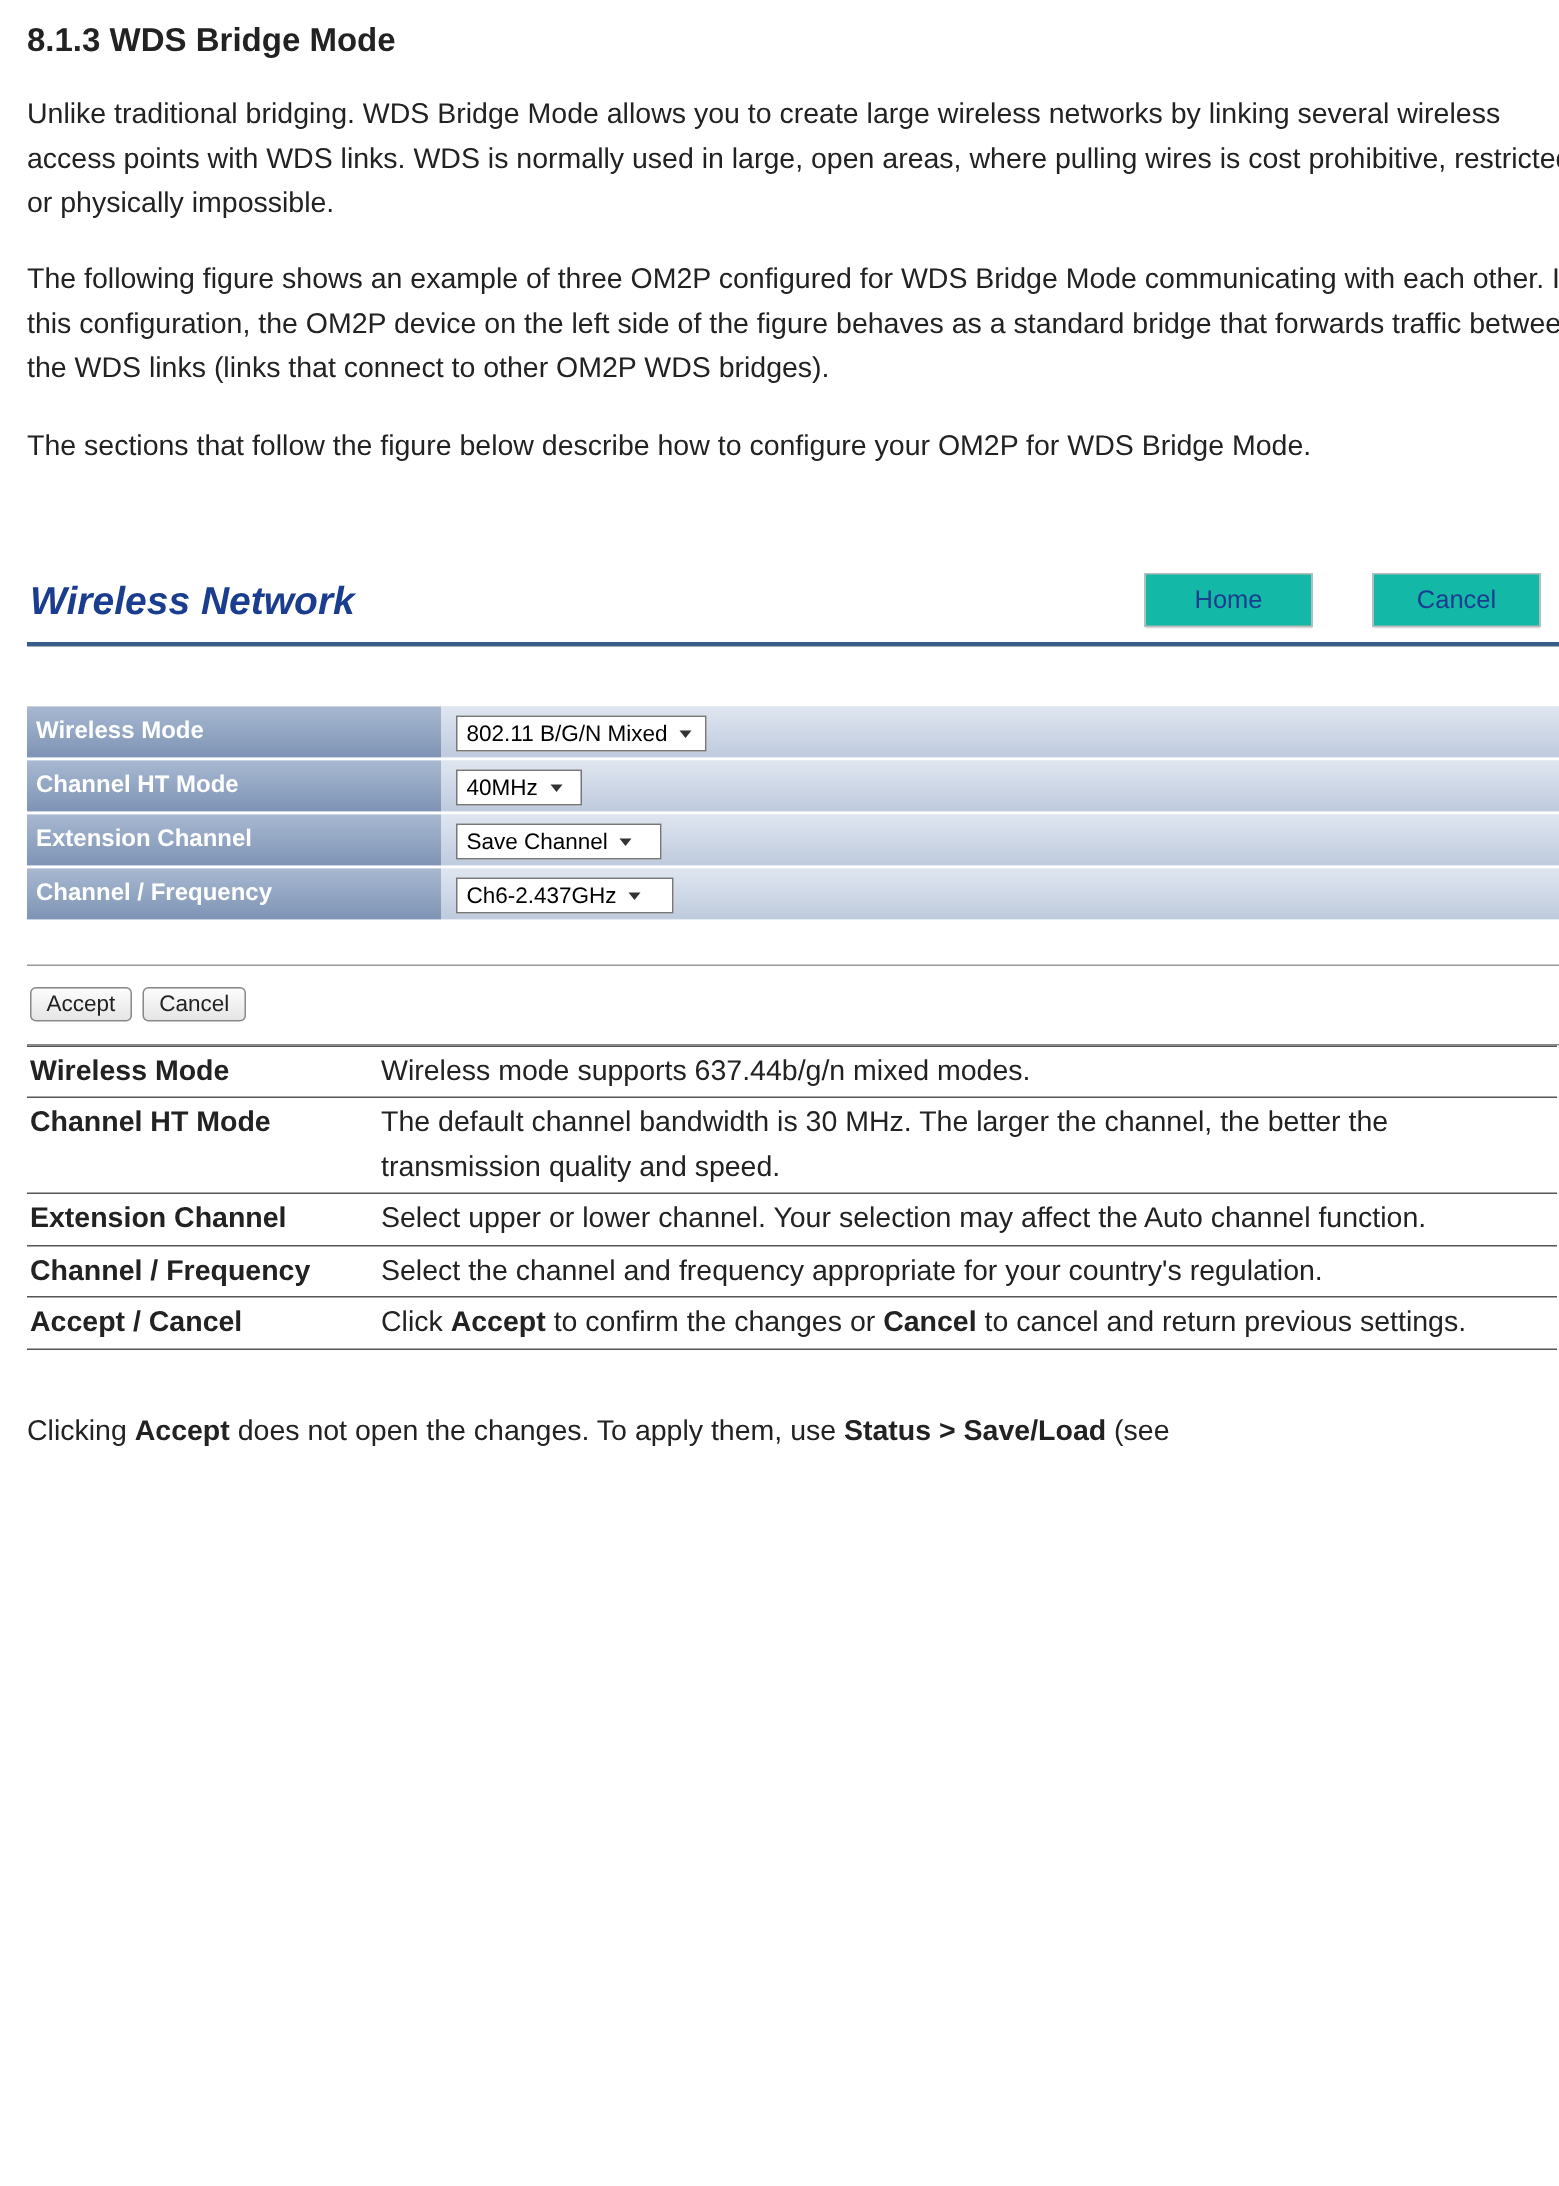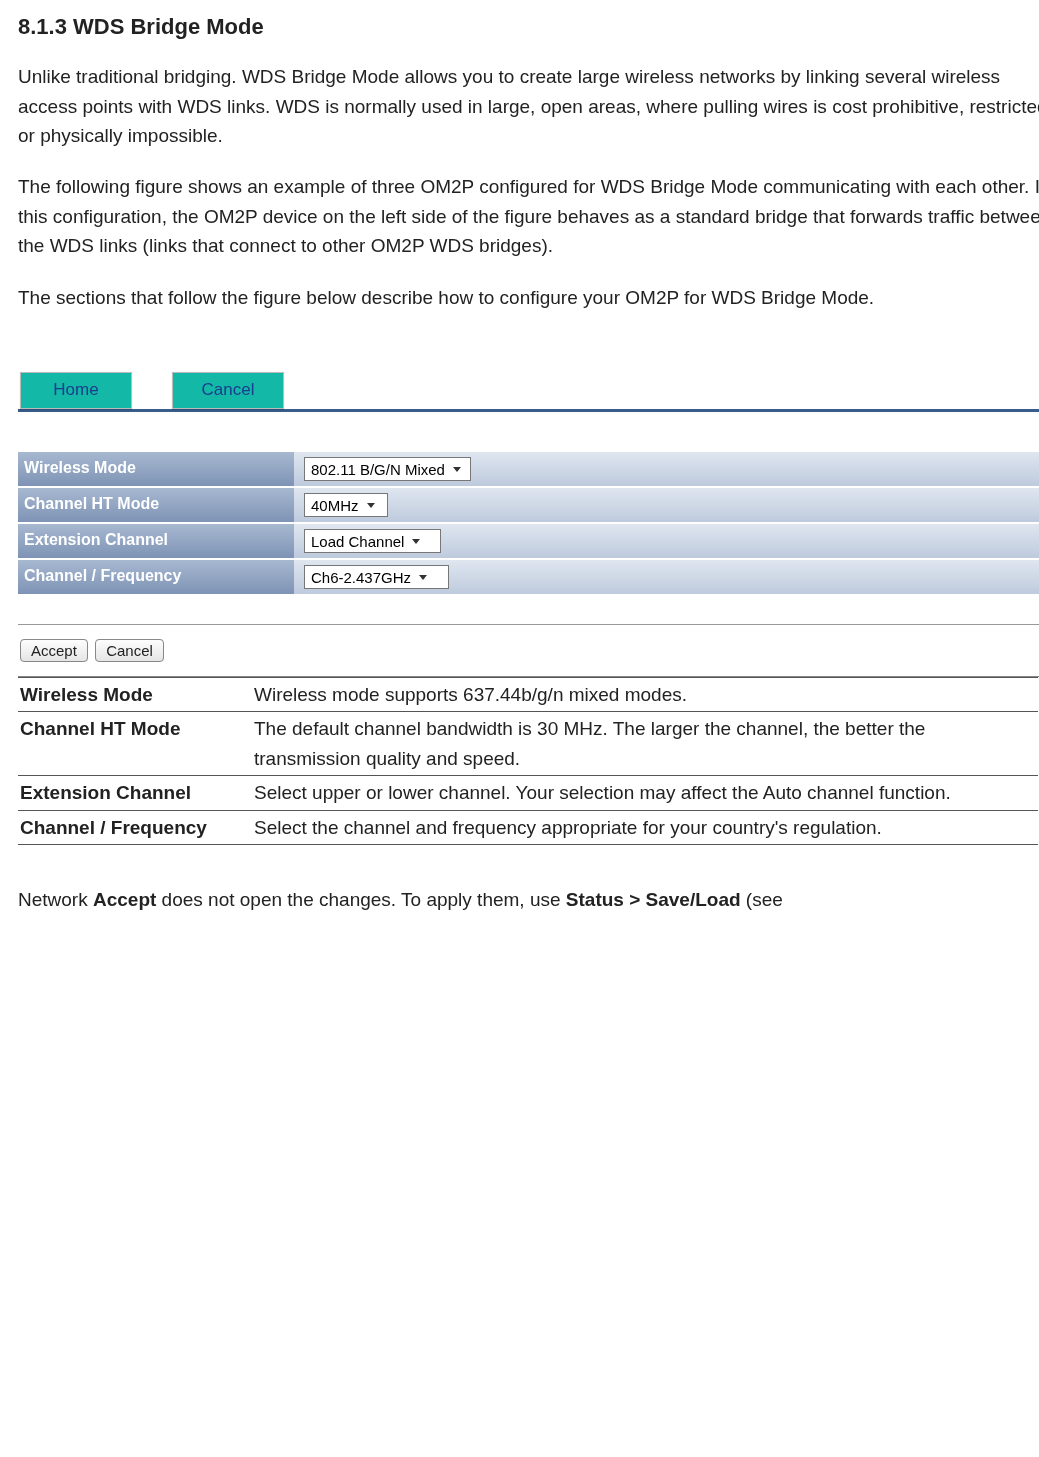--- a/index.html
+++ b/index.html
@@ -147,20 +147,21 @@
 <body>
 
 <div class="heading">8.1.3 WDS Bridge Mode</div>
 
 <p class="para">Unlike traditional bridging. WDS Bridge Mode allows you to create large wireless networks by linking several wireless access points with WDS links. WDS is normally used in large, open areas, where pulling wires is cost prohibitive, restricted or physically impossible.</p>
 <p class="para">The following figure shows an example of three OM2P configured for WDS Bridge Mode communicating with each other. In this configuration, the OM2P device on the left side of the figure behaves as a standard bridge that forwards traffic between the WDS links (links that connect to other OM2P WDS bridges).</p>
 <p class="para">The sections that follow the figure below describe how to configure your OM2P for WDS Bridge Mode.</p>
 
 <div class="figure">
   <div class="fig-header">
+    <span class="fig-title">Wireless Network</span>
     <div class="topbtns">
       <span class="topbtn">Home</span>
       <span class="topbtn">Cancel</span>
     </div>
   </div>
 
   <table class="settings-table">
     <tbody>
         <tr>
       <td class="labelcell">Wireless Mode</td>
@@ -177,21 +178,21 @@
         <span class="fake-select" style="width:72px">
           <span class="seltxt">40MHz</span>
           <span class="caret"></span>
         </span>
       </td>
     </tr>
     <tr>
       <td class="labelcell">Extension Channel</td>
       <td class="valcell">
         <span class="fake-select" style="width:125px">
-          <span class="seltxt">Load Channel</span>
+          <span class="seltxt">Save Channel</span>
           <span class="caret"></span>
         </span>
       </td>
     </tr>
     <tr>
       <td class="labelcell">Channel / Frequency</td>
       <td class="valcell">
         <span class="fake-select" style="width:133px">
           <span class="seltxt">Ch6-2.437GHz</span>
           <span class="caret"></span>
@@ -220,18 +221,24 @@
     <td>The default channel bandwidth is 30 MHz. The larger the channel, the better the transmission quality and speed.</td>
   </tr>
   <tr>
     <td class="dlabel">Extension Channel</td>
     <td>Select upper or lower channel. Your selection may affect the Auto channel function.</td>
   </tr>
   <tr>
     <td class="dlabel">Channel / Frequency</td>
     <td>Select the channel and frequency appropriate for your country's regulation.</td>
   </tr>
+  <tr>
+    <td class="dlabel">Accept / Cancel</td>
+    <td>
+      <span>Click </span><b>Accept</b><span> to confirm the changes or </span><b>Cancel</b><span> to cancel and return previous settings.</span>
+    </td>
+  </tr>
 </tbody>
   </table>
 
 <p class="note">
-  <span>Network </span><b>Accept</b><span> does not open the changes. To apply them, use </span><b>Status &gt; Save/Load</b><span> (see</span>
+  <span>Clicking </span><b>Accept</b><span> does not open the changes. To apply them, use </span><b>Status &gt; Save/Load</b><span> (see</span>
 </p>
 
 </body></html>

